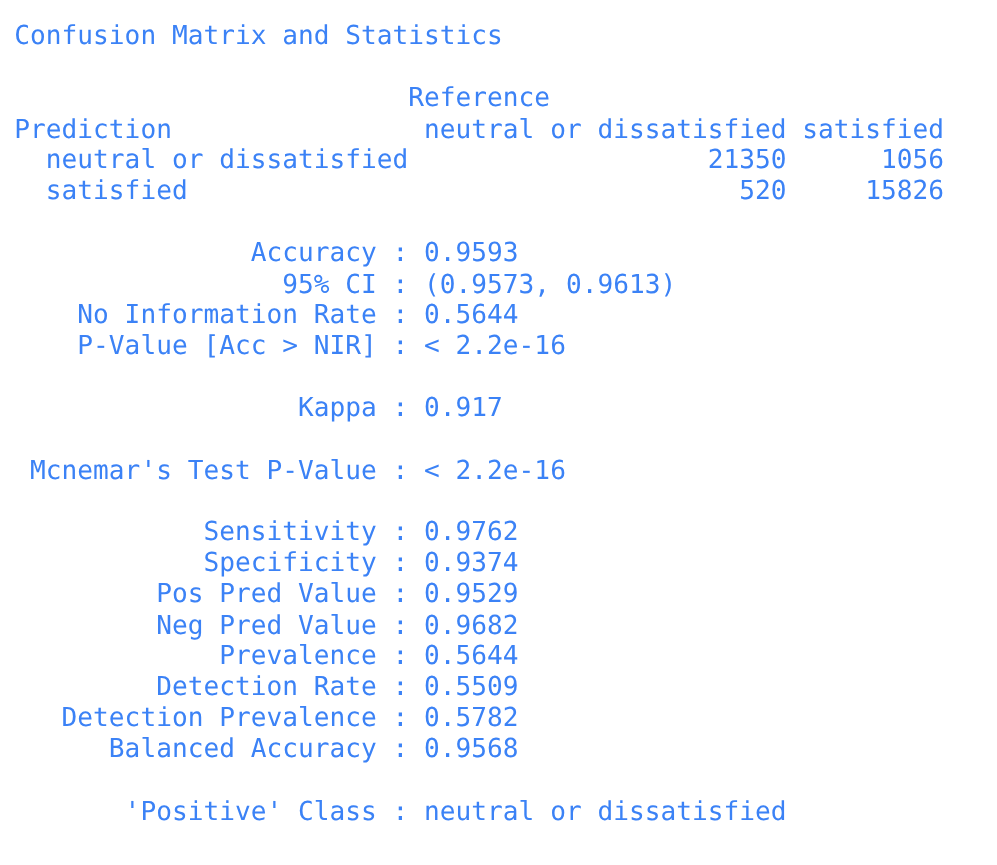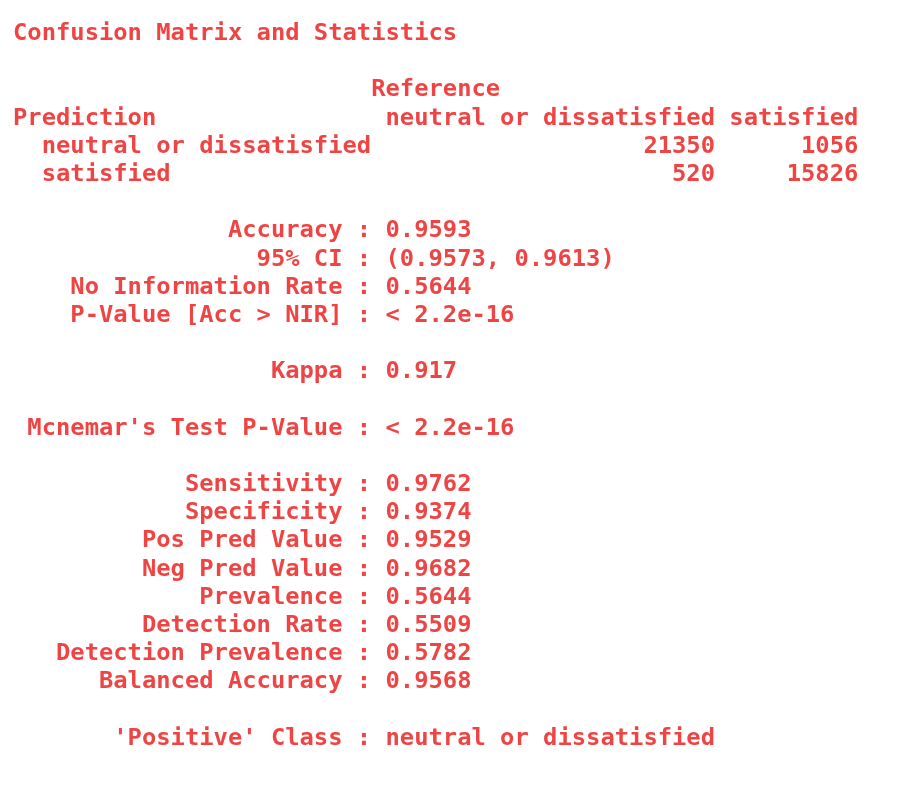--- a/index.html
+++ b/index.html
@@ -14,23 +14,22 @@
     background: #ffffff;
     overflow: hidden;
     box-sizing: border-box;
     padding: 18px 0 0 13px;
   }
   .console-text {
     margin: 0;
     font-family: "DejaVu Sans Mono", monospace;
     font-size: 23.8px;
     line-height: 28.2px;
-    color: #ef4444;
+    color: #3b82f6;
     letter-spacing: 0;
-    font-weight: bold;
   }
   .line {
     white-space: pre;
     height: 28.2px;
   }
 </style>
 </head>
 <body>
 
 <div class="screen">

